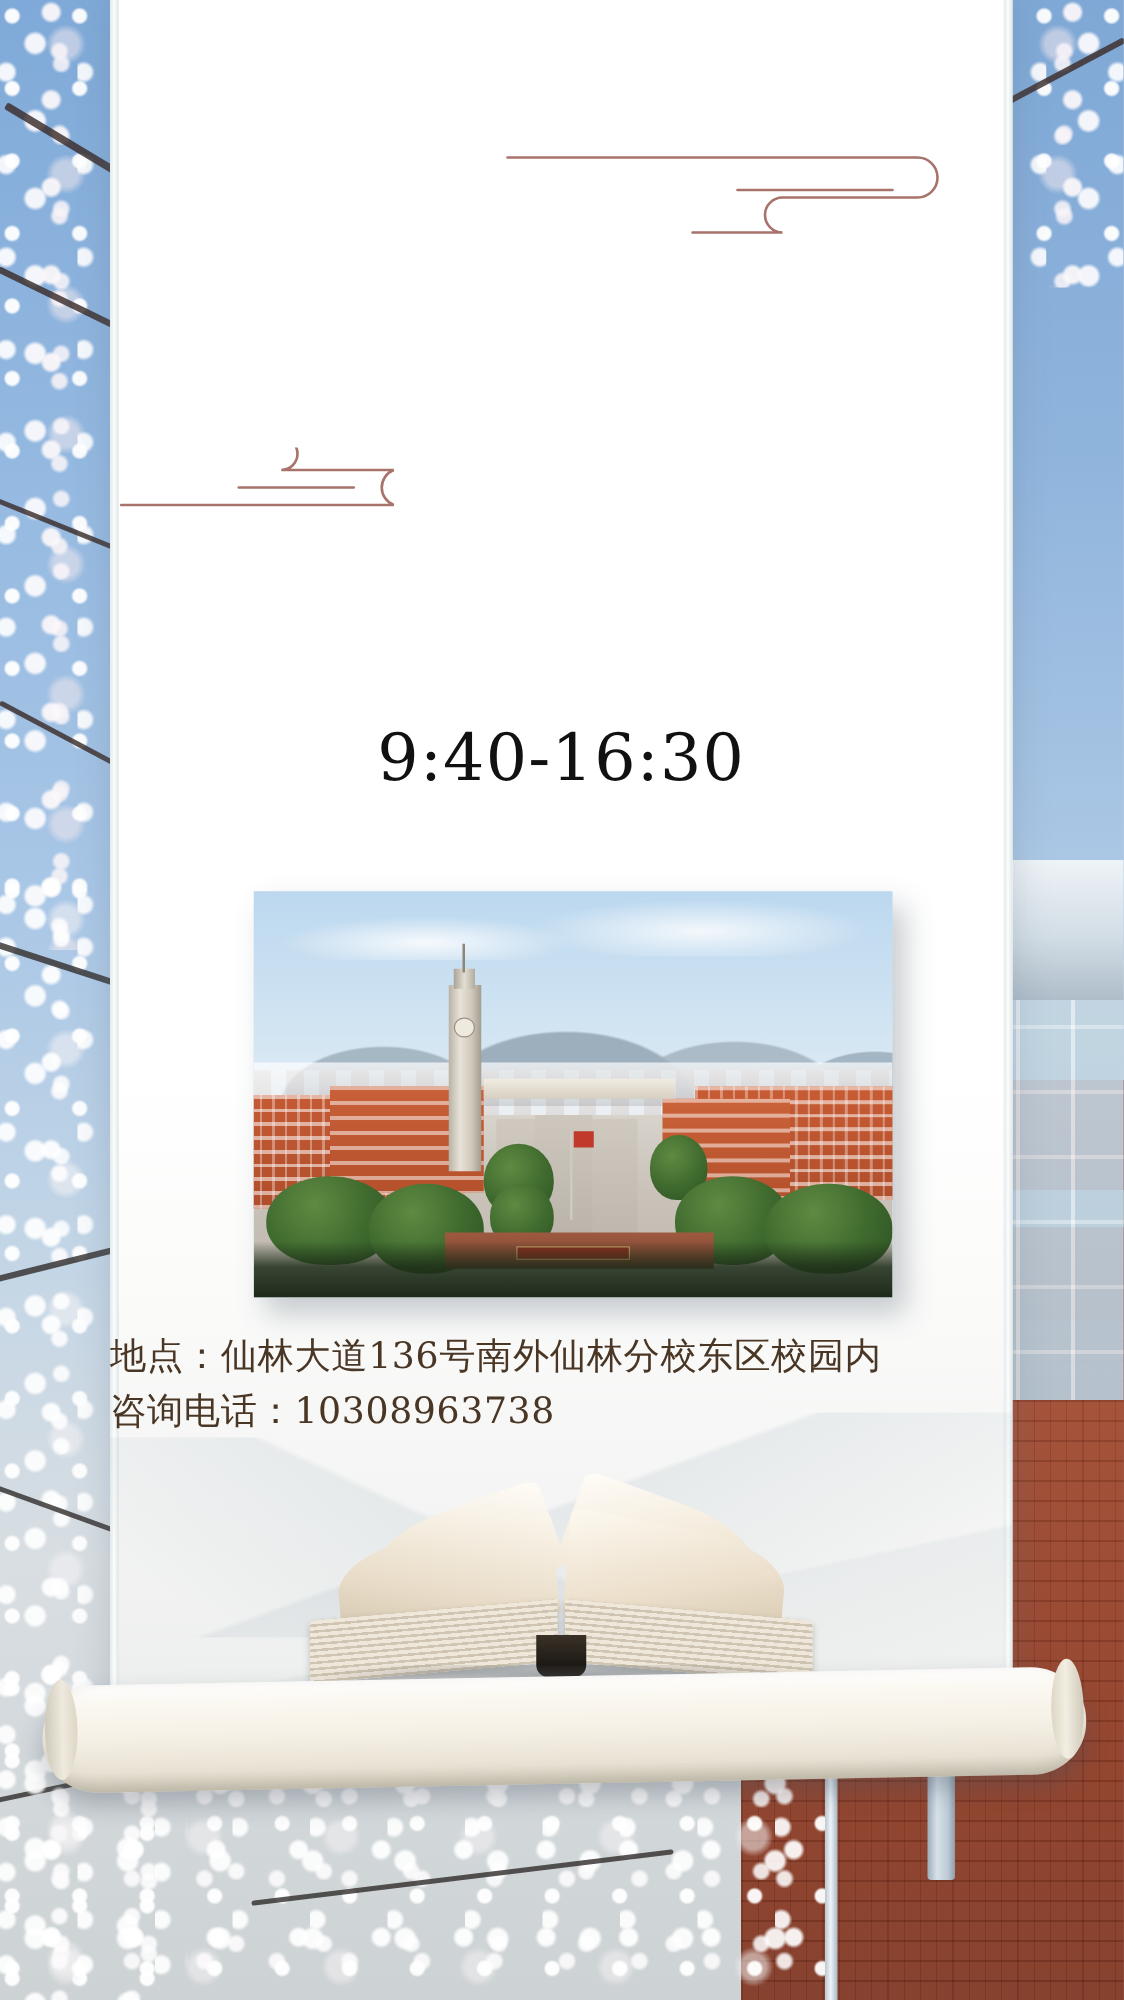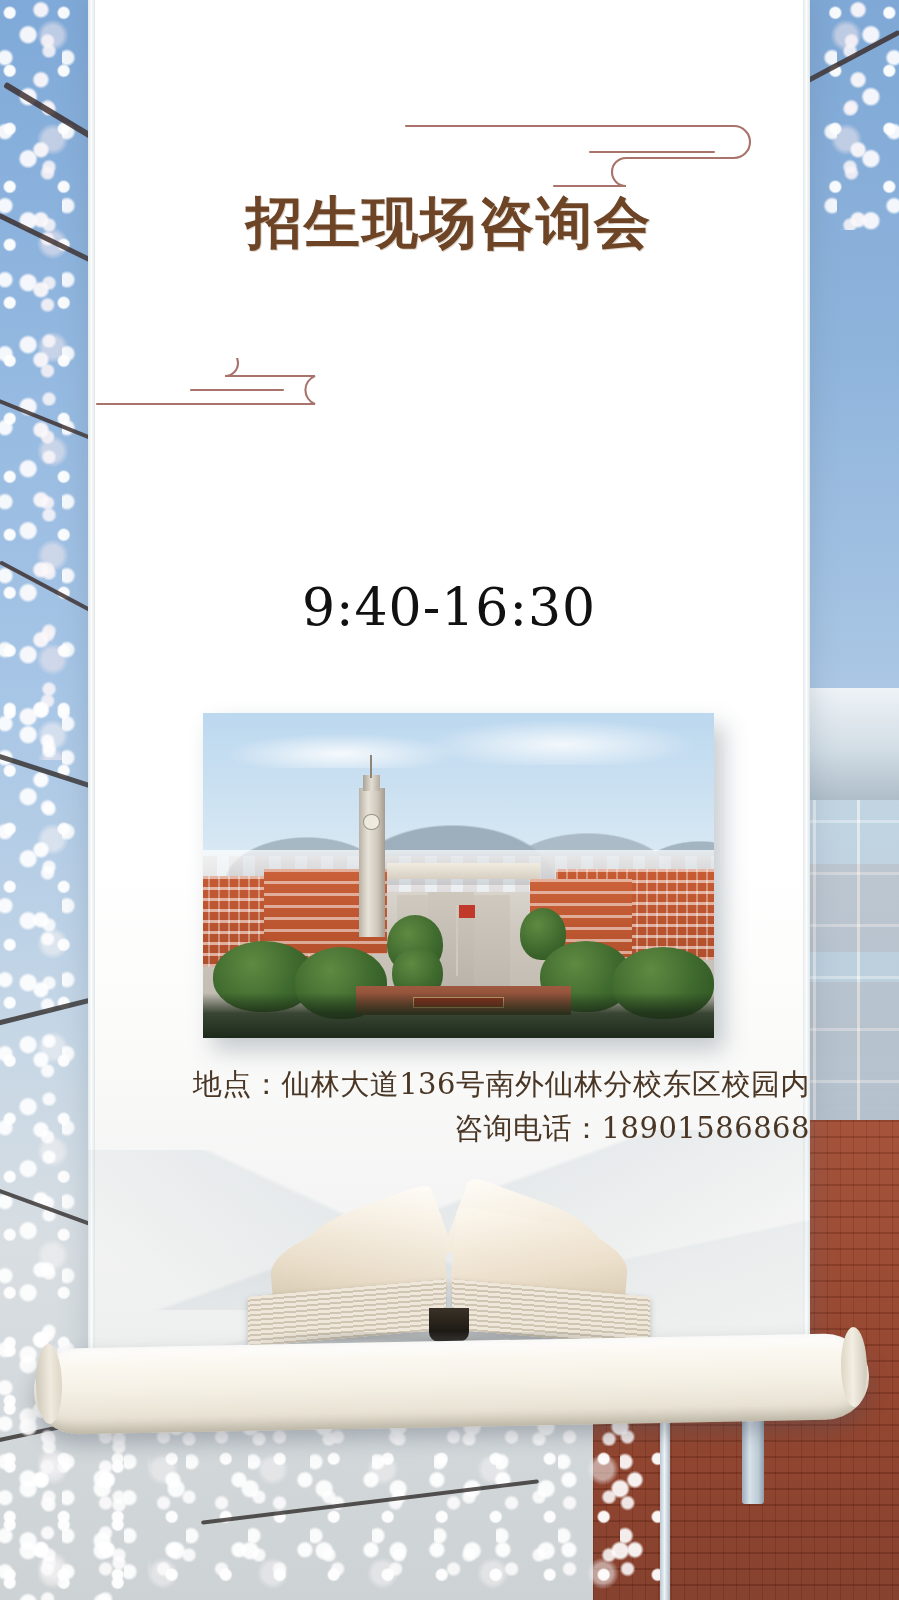--- a/index.html
+++ b/index.html
@@ -213,21 +213,21 @@
   .ph-gate-sign { left:41%; top:87.5%; width:18%; height:3.4%;
     background:#8e2f20; border:1px solid #c9a86a; }
   .ph-flag { left:49.5%; top:59%; width:2px; height:22%; background:#cfcac0; }
   .ph-flag-cloth { left:50%; top:59%; width:3.2%; height:4%; background:#c0392b; }
   .ph-dark-bot { left:0; bottom:0; width:100%; height:14%;
     background:linear-gradient(180deg, rgba(30,45,25,0) 0%, rgba(28,44,24,.82) 45%, rgba(20,34,18,.95) 100%); }
 
   
   .addr {
     position:absolute; left:88px; width:722px; top:1062px;
-    text-align:right; color:#4a3625;
+    text-align:left; color:#4a3625;
     font-family:"DejaVu Serif","Liberation Serif", serif;
     font-size:29px; line-height:44px; letter-spacing:.5px;
   }
   .addr .l2 { display:block; }
 
   
   .book { position:absolute; left:244px; top:1192px; width:410px; height:160px; }
   .book-page { position:absolute; background:linear-gradient(180deg,#f3ece0,#ded3c2); }
   .book-stackL {
     left:4px; top:96px; width:198px; height:50px;
@@ -345,21 +345,20 @@
   </div>
 
   <div class="orn" style="left:95px;top:358px;">
     <svg width="280" height="66" viewBox="0 0 280 66" fill="none" style="transform:scaleX(-1);">
       <path d="M278 46 H60 a15 15 0 0 0 0 -28 H150 a13 13 0 0 1 0 -26 H236" stroke="#a8736a" stroke-width="2.1" stroke-linecap="round" fill="none"></path>
       <path d="M92 32 H184" stroke="#a8736a" stroke-width="2.1" stroke-linecap="round"></path>
     </svg>
   </div>
 
   <div class="title">
-    <span class="title-l2">招生现场咨询会</span>
   </div>
 
   <div class="time-line">9:40-16:30</div>
 
   <div class="photo-wrap">
     <div class="ph ph-sky"></div>
     <div class="ph ph-cloud1"></div>
     <div class="ph ph-cloud2"></div>
     <div class="ph ph-hill-far"></div>
     <div class="ph ph-midbuild"></div>
@@ -391,21 +390,21 @@
     <div class="ph ph-tree" style="left:66%;top:70%;width:18%;height:22%;"></div>
     <div class="ph ph-tree" style="left:80%;top:72%;width:20%;height:22%;"></div>
 
     <div class="ph ph-gate"></div>
     <div class="ph ph-gate-sign"></div>
     <div class="ph ph-dark-bot"></div>
   </div>
 
   <div class="addr">
     <span>地点：仙林大道136号南外仙林分校东区校园内</span>
-    <span class="l2">咨询电话：18901586868</span>
+    <span class="l2">咨询电话：10308963738</span>
   </div>
 
   <div class="book">
     <div class="book-page book-leafL"></div>
     <div class="book-page book-leafR"></div>
     <div class="book-page book-fanL"></div>
     <div class="book-page book-fanR"></div>
     <div class="book-page book-stackL"></div>
     <div class="book-page book-stackR"></div>
     <div class="book-page book-spine"></div>

